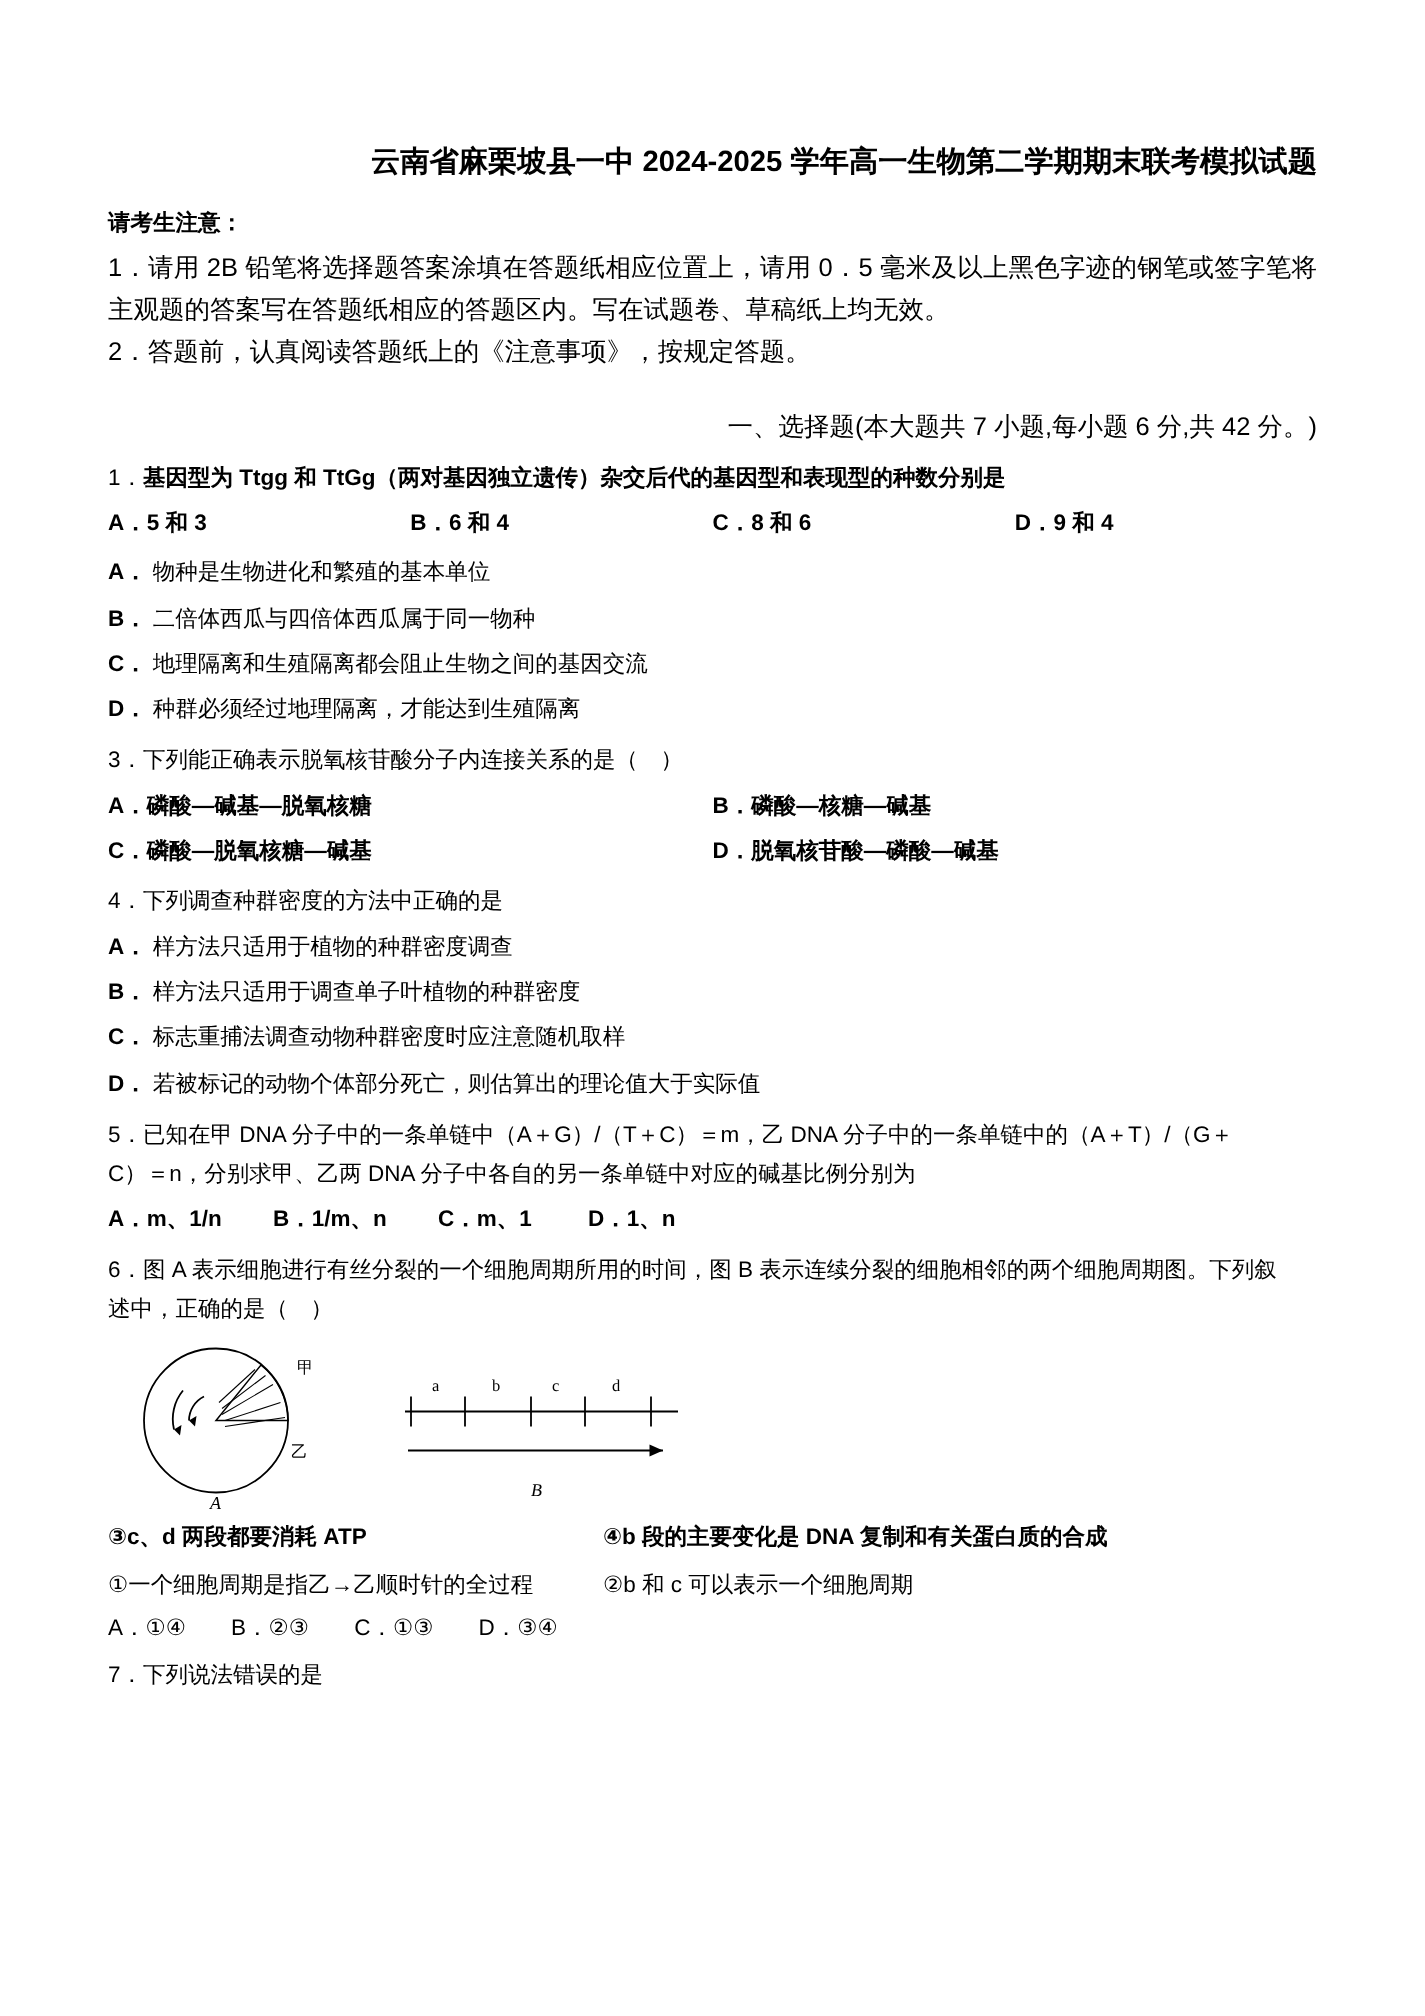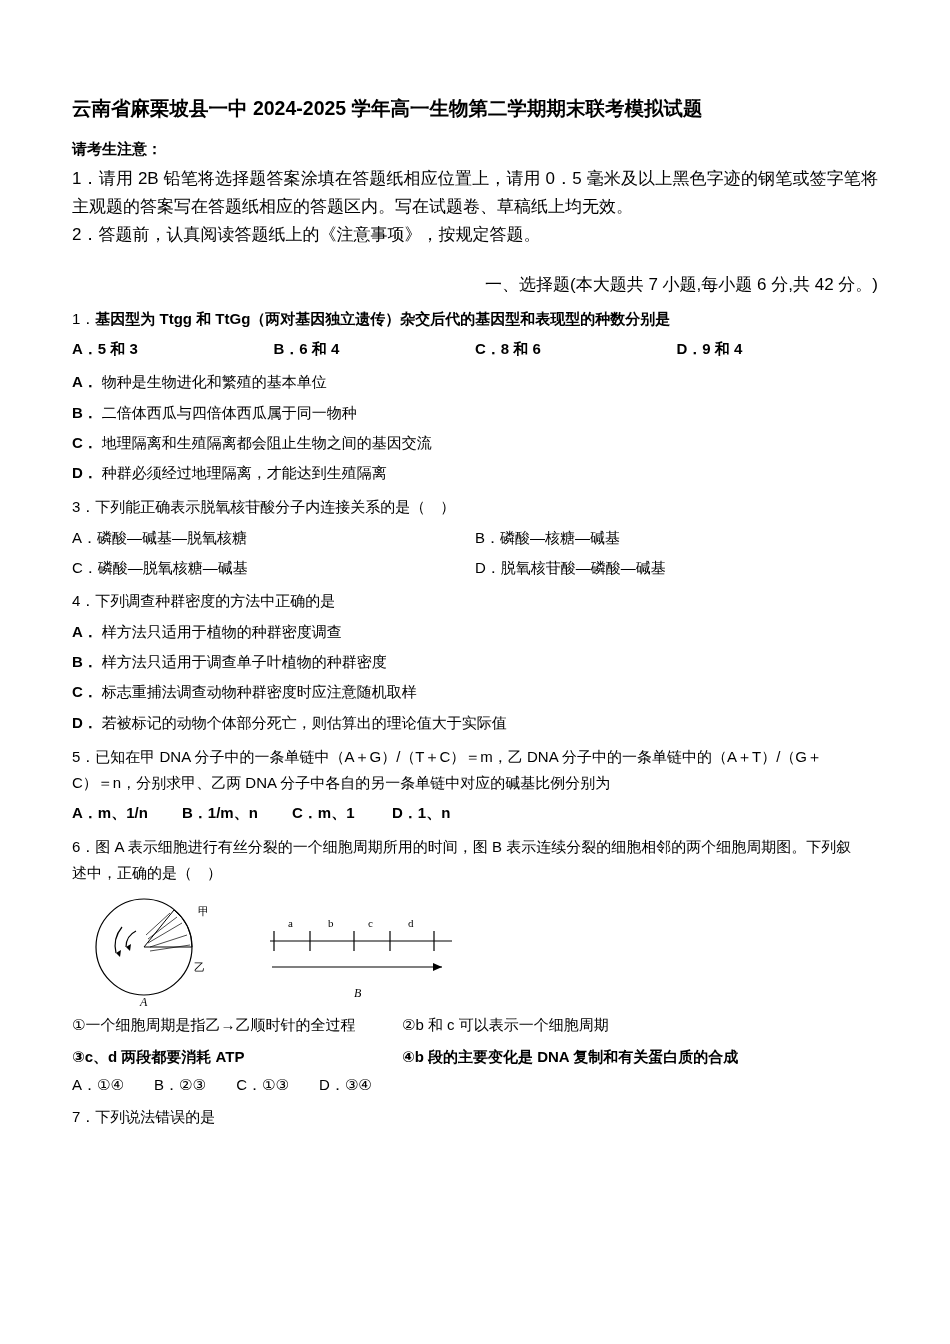--- a/index.html
+++ b/index.html
@@ -19,21 +19,21 @@
     position: relative;
     width: 950px;
     height: 1344px;
     box-sizing: border-box;
     padding: 96px 72px 40px 72px;
   }
   .doc-title {
     font-family: "Liberation Sans", "DejaVu Sans", sans-serif;
     font-weight: bold;
     font-size: 19.5px;
-    text-align: left;
+    text-align: right;
     letter-spacing: 0px;
     margin: 0 0 16px 0;
     line-height: 1.3;
   }
   .notice-head {
     font-family: "Liberation Sans", "DejaVu Sans", sans-serif;
     font-size: 15px;
     font-weight: bold;
     margin: 0 0 4px 0;
     line-height: 1.6;
@@ -65,21 +65,21 @@
     display: flex;
     font-family: "Liberation Sans", "DejaVu Sans", sans-serif;
     font-size: 15px;
     line-height: 1.62;
     margin: 0 0 6px 0;
   }
   .opt-row.spaced { margin-bottom: 9px; }
   .opt-4 > div { width: 25%; }
   .opt-2 > div { width: 50%; }
   .opt-inline { font-weight: bold; }
-  .opt-b { font-weight: normal; }
+  .opt-b { font-weight: bold; }
   .optlabel { font-weight: bold; margin-right: 4px; }
   .fig-wrap {
     position: relative;
     height: 120px;
     margin: 6px 0 2px 0;
   }
   .figA { position: absolute; left: 10px; top: 0; }
   .figB { position: absolute; left: 190px; top: 14px; }
   .stat-row {
     display: flex;
@@ -223,26 +223,26 @@
       <text x="66" y="22" font-size="11" font-family="'Liberation Serif',serif">b</text>
       <text x="106" y="22" font-size="11" font-family="'Liberation Serif',serif">c</text>
       <text x="146" y="22" font-size="11" font-family="'Liberation Serif',serif">d</text>
       <line x1="10" y1="62" x2="180" y2="62" stroke="#000" stroke-width="1.2"></line>
       <path d="M180,62 l-9,-4 l0,8 z" fill="#000"></path>
       <text x="92" y="92" font-size="12" font-style="italic" font-family="'Liberation Serif',serif">B</text>
     </svg>
   </div>
 
   <div class="stat-row">
+    <div class="c1 bold">③c、d 两段都要消耗 ATP</div>
+    <div class="c2 bold">④b 段的主要变化是 DNA 复制和有关蛋白质的合成</div>
+  </div>
+  <div class="stat-row">
     <div class="c1">①一个细胞周期是指乙→乙顺时针的全过程</div>
     <div class="c2">②b 和 c 可以表示一个细胞周期</div>
-  </div>
-  <div class="stat-row">
-    <div class="c1 bold">③c、d 两段都要消耗 ATP</div>
-    <div class="c2 bold">④b 段的主要变化是 DNA 复制和有关蛋白质的合成</div>
   </div>
 
   <div class="ans-row">
     <span>A．①④</span>
     <span>B．②③</span>
     <span>C．①③</span>
     <span>D．③④</span>
   </div>
 
   <p class="q">

